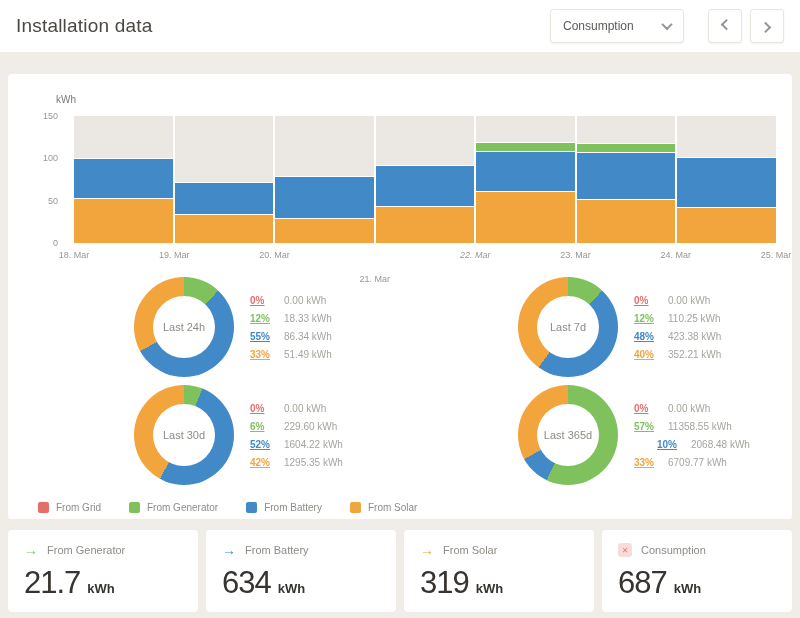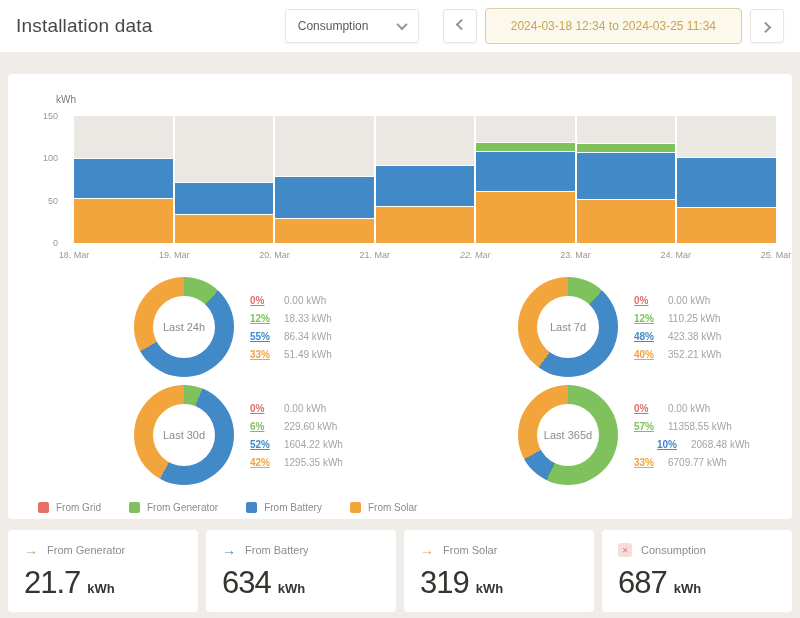--- a/index.html
+++ b/index.html
@@ -73,21 +73,20 @@
 <header class="topbar">
   <h1 class="title">Installation data</h1>
   <div class="top-controls">
     <div class="dropdown">
       <span>Consumption</span>
       <span class="chev chev-down"></span>
     </div>
     <button class="navbtn">
       <span class="chev chev-left"></span>
     </button>
-    <button class="datebtn">2024-03-18 12:34 to 2024-03-25 11:34</button>
     <button class="navbtn">
       <span class="chev chev-right"></span>
     </button>
   </div>
 </header>
 
 <section class="panel">
   <div class="chart-wrap">
     <div class="chart-unit">kWh</div>
     <div class="yticks">
@@ -125,21 +124,21 @@
         </div>
         <div class="bar-col">
           <div class="bar-seg" style="height: 40%; background: rgb(66, 137, 200);"></div>
           <div class="bar-seg" style="height: 28%; background: rgb(242, 164, 61);"></div>
         </div>
       </div>
     <div class="xlabels">
         <div class="xtick" style="left: 0%;">18. Mar</div>
         <div class="xtick" style="left: 14.2857%;">19. Mar</div>
         <div class="xtick" style="left: 28.5714%;">20. Mar</div>
-        <div class="xtick" style="left: 42.8571%;">21. Mar</div>
+        <div class="xtick" style="left: 42.8571%; margin-top: 24px;">21. Mar</div>
         <div class="xtick" style="left: 57.1429%; font-style: italic;">22. Mar</div>
         <div class="xtick" style="left: 71.4286%;">23. Mar</div>
         <div class="xtick" style="left: 85.7143%;">24. Mar</div>
         <div class="xtick" style="left: 100%;">25. Mar</div>
       </div>
   </div>
   <div class="donut-grid">
       <div class="donut-cell">
         <div class="donut" style="background: conic-gradient(rgb(127, 194, 93) 0%, rgb(127, 194, 93) 12%, rgb(66, 137, 200) 12%, rgb(66, 137, 200) 67%, rgb(242, 164, 61) 67%, rgb(242, 164, 61) 100%);">
           <div class="donut-hole">Last 24h</div>

